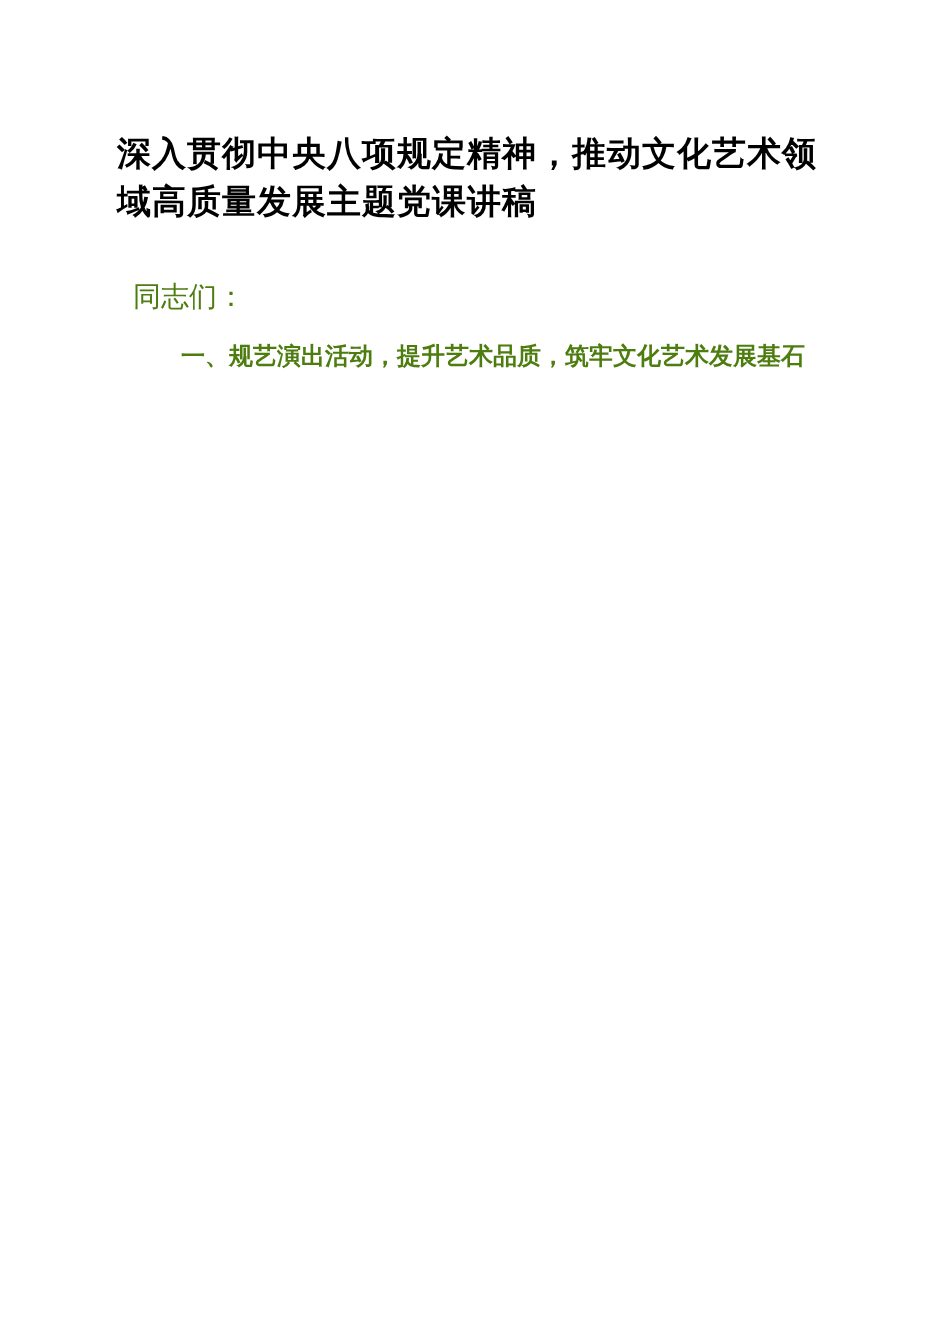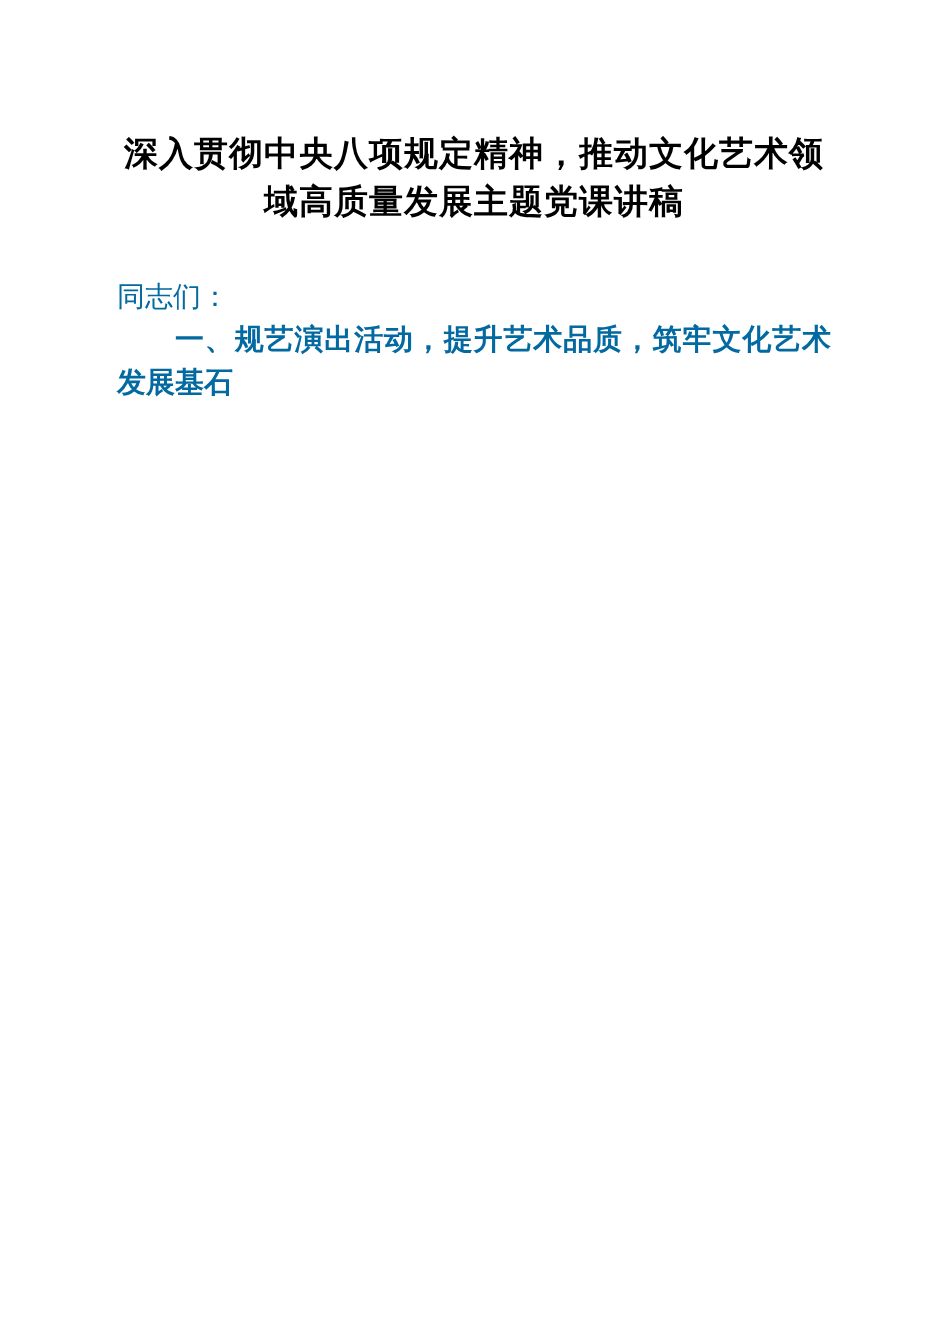--- a/index.html
+++ b/index.html
@@ -16,45 +16,44 @@
     padding: 130px 119px 60px 117px;
     overflow: hidden;
     color: #000000;
   }
   .doc-title {
     font-family: "Liberation Serif", "DejaVu Serif", serif;
     font-weight: 900;
     font-size: 34px;
     line-height: 48px;
     letter-spacing: 1px;
-    text-align: center;
     color: #000000;
     margin: 0 0 49px 0;
   }
   .doc-body {
     width: 100%;
   }
   .para {
     font-family: "Liberation Serif", "DejaVu Serif", serif;
     font-size: 28px;
     line-height: 43px;
-    color: #0369a1;
-    margin: 0;
+    color: #4d7c0f;
+    margin: 16px;
     text-align: justify;
     text-justify: inter-character;
     text-indent: 2em;
     word-break: break-all;
   }
   .para.salutation {
     text-indent: 0;
   }
   .para.heading {
     font-family: "Liberation Sans", "DejaVu Sans", sans-serif;
     font-weight: 700;
-    font-size: 29px;
+    font-size: 24px;
   }
 </style>
 </head>
 <body>
 
 <div class="page">
   <h1 class="doc-title">深入贯彻中央八项规定精神，推动文化艺术领域高质量发展主题党课讲稿</h1>
   <div class="doc-body">
       <p class="para salutation">同志们：</p>
       <p class="para heading">一、规艺演出活动，提升艺术品质，筑牢文化艺术发展基石</p>

